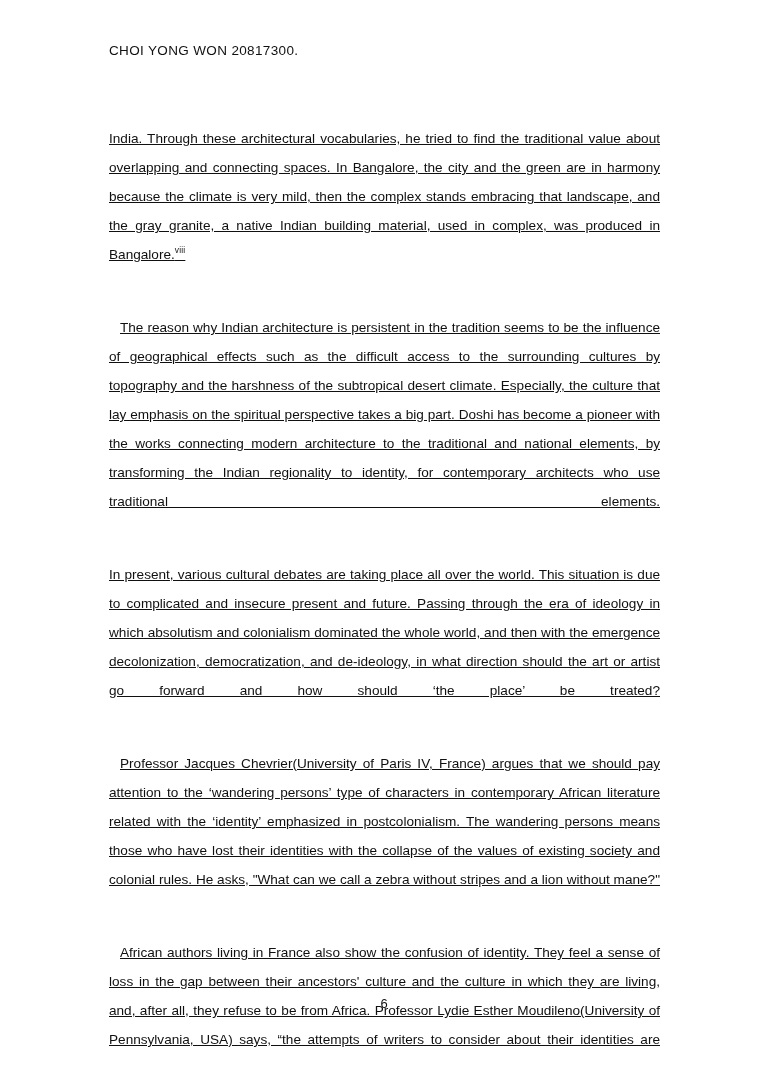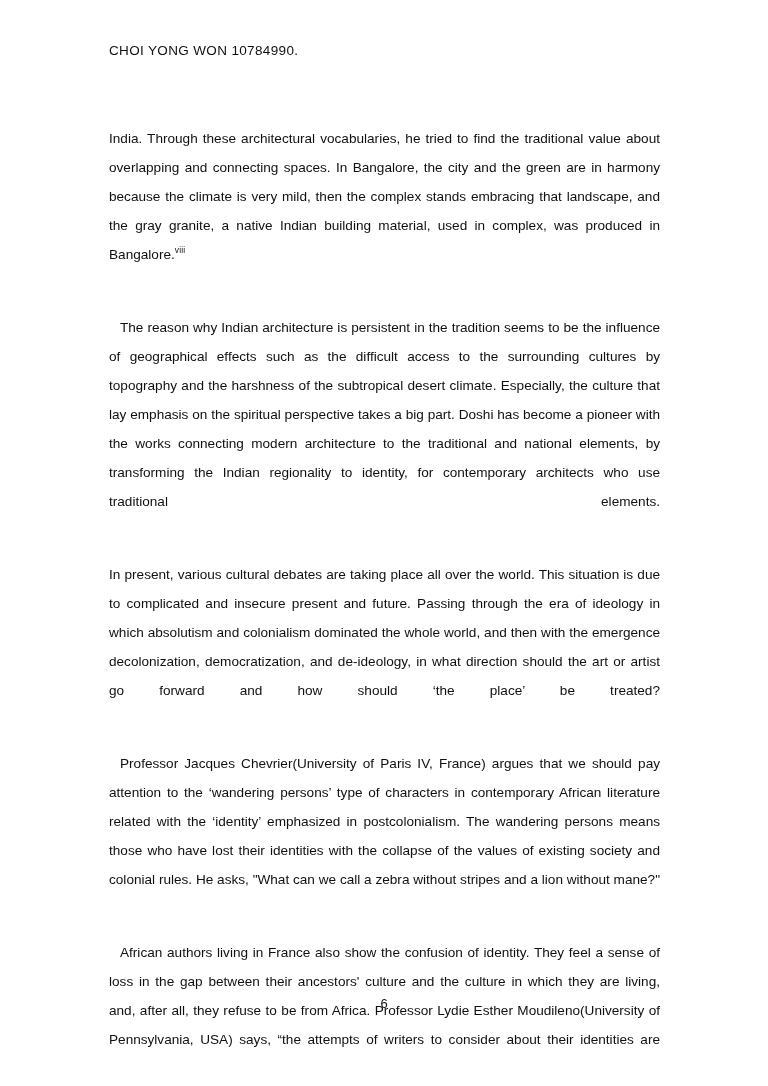--- a/index.html
+++ b/index.html
@@ -36,20 +36,21 @@
     width: 551px;
   }
   p.para {
     margin: 0;
     font-size: 13.6px;
     line-height: 29px;
     text-align: justify;
     text-justify: inter-word;
     color: #101010;
     hyphens: none;
+    text-decoration: underline;
   }
   p.para + p.para {
     margin-top: 15px;
   }
   p.indent {
     text-indent: 11px;
   }
   
   p.para::after {
     content: "";
@@ -71,21 +72,21 @@
     font-size: 13px;
     line-height: 18px;
     color: #101010;
   }
 </style>
 </head>
 <body>
 
 <div class="page">
 
-  <div class="running-head">CHOI YONG WON 10784990.</div>
+  <div class="running-head">CHOI YONG WON 20817300.</div>
 
   <div class="body-block">
 
     <p class="para"><span>India. Through these architectural vocabularies, he tried to find the traditional value about overlapping and connecting spaces. In Bangalore, the city and the green are in harmony because the climate is very mild, then the complex stands embracing that landscape, and the gray granite, a native Indian building material, used in complex, was produced in Bangalore.</span><sup class="fn">viii</sup></p>
 
     <p class="para indent">The reason why Indian architecture is persistent in the tradition seems to be the influence of geographical effects such as the difficult access to the surrounding cultures by topography and the harshness of the subtropical desert climate. Especially, the culture that lay emphasis on the spiritual perspective takes a big part. Doshi has become a pioneer with the works connecting modern architecture to the traditional and national elements, by transforming the Indian regionality to identity, for contemporary architects who use traditional elements.</p>
 
     <p class="para">In present, various cultural debates are taking place all over the world. This situation is due to complicated and insecure present and future. Passing through the era of ideology in which absolutism and colonialism dominated the whole world, and then with the emergence decolonization, democratization, and de-ideology, in what direction should the art or artist go forward and how should ‘the place’ be treated?</p>
 
     <p class="para indent">Professor Jacques Chevrier(University of Paris IV, France) argues that we should pay attention to the ‘wandering persons’ type of characters in contemporary African literature related with the ‘identity’ emphasized in postcolonialism. The wandering persons means those who have lost their identities with the collapse of the values of existing society and colonial rules. He asks, "What can we call a zebra without stripes and a lion without mane?"</p>

